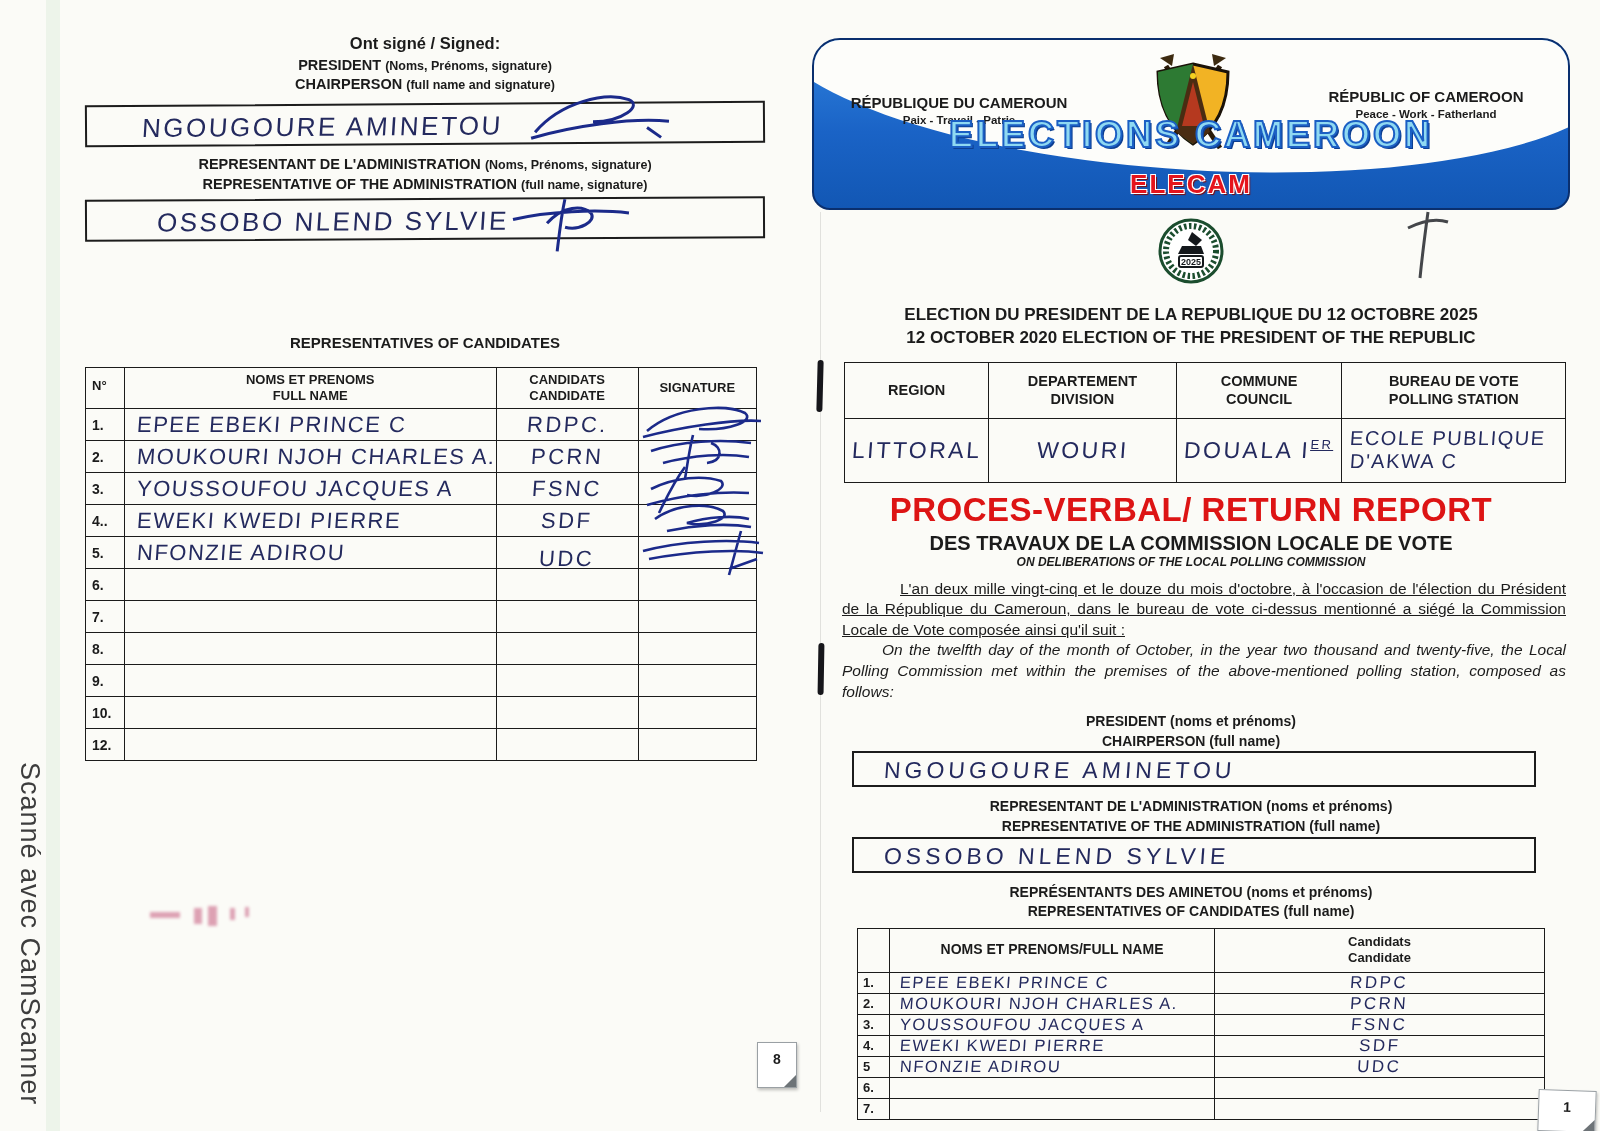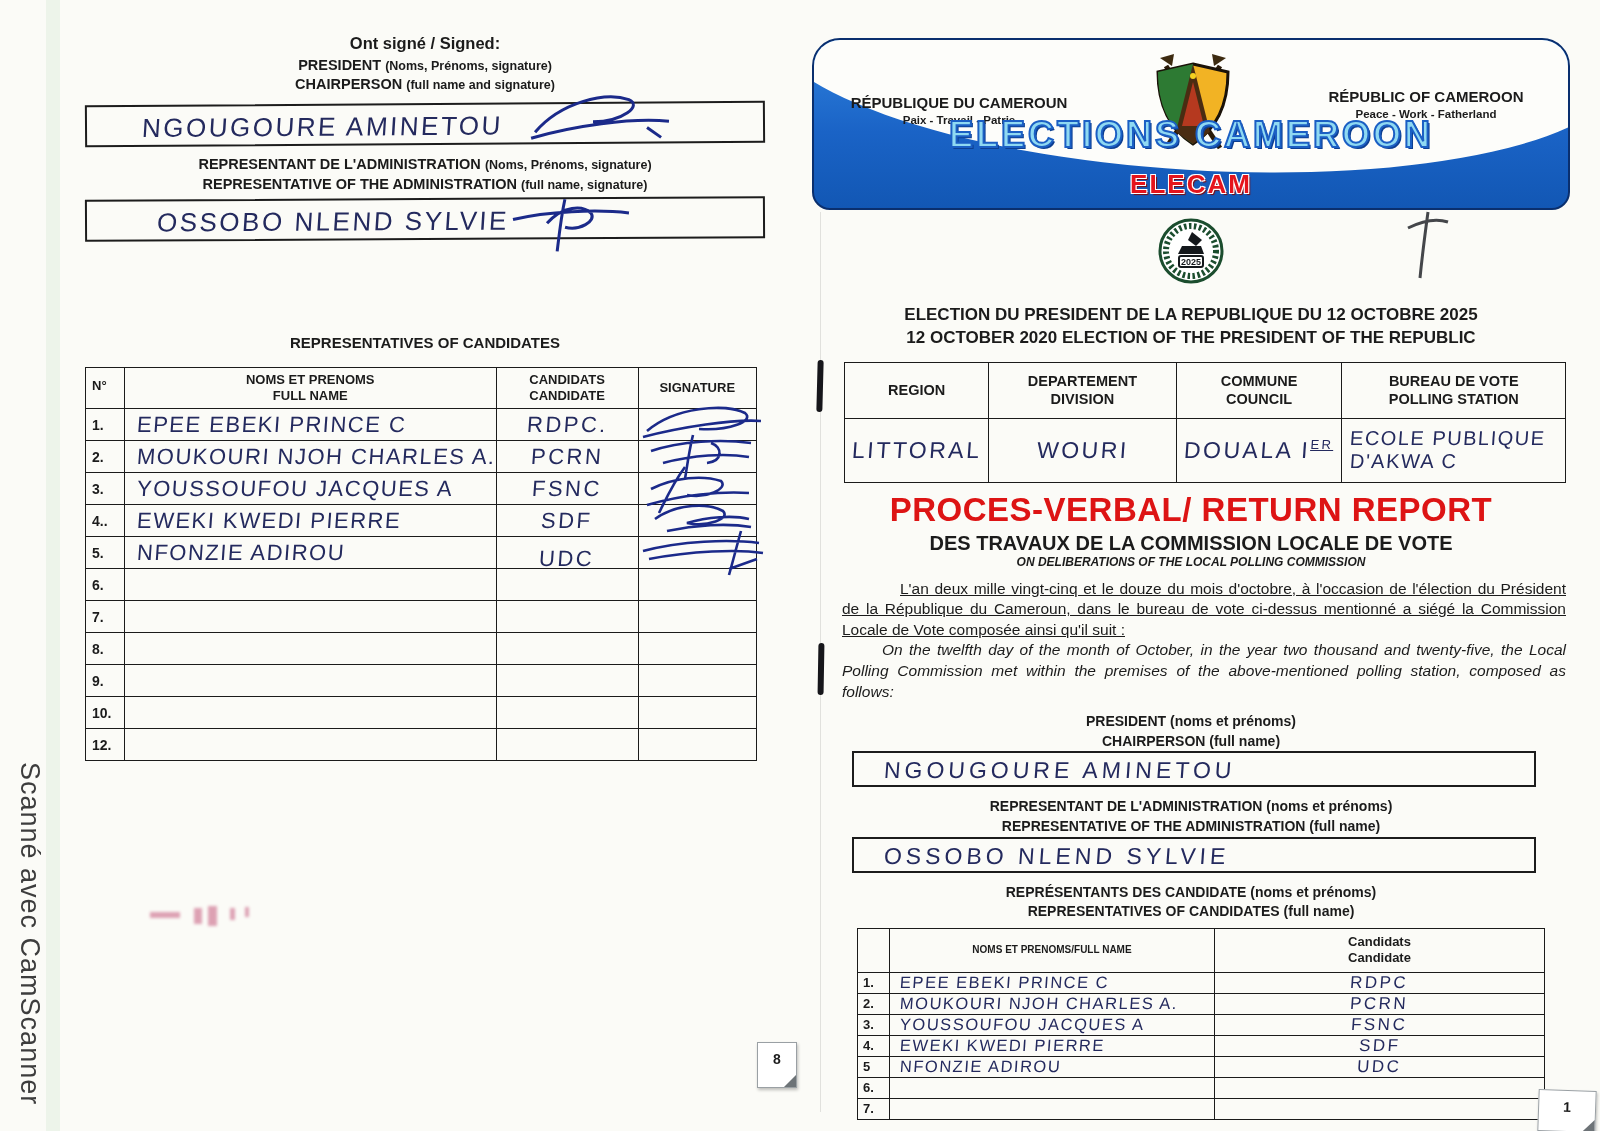--- a/index.html
+++ b/index.html
@@ -81,21 +81,21 @@
   .pv-sub-fr { text-align:center; font-size:20px; font-weight:bold; margin-top:4px; }
   .pv-sub-en { text-align:center; font-size:12px; font-weight:bold; font-style:italic; }
   .body-par { width:724px; margin:10px 0 0 30px; font-size:15.5px; line-height:1.33; text-align:justify; }
   .body-par .fr { text-indent:58px;text-decoration:underline; }
   .body-par .en { font-style:italic; text-indent:40px; }
   .rp-lbl { text-align:center; margin-top:10px; font-size:14px; font-weight:bold; line-height:1.4; }
   .rp-lbl .sub { font-size:14px; }
   .rbox { margin-left:40px; width:684px; height:36px; border:2px solid #1c1c1c; position:relative; }
   .rbox .hand { position:absolute; left:30px; top:4px; font-size:23px; letter-spacing:4px; }
   .rtable { width:688px; margin-left:45px; margin-top:6px; }
-  .rtable th { font-size:10px; line-height:1.25; height:44px; padding:2px; }
+  .rtable th { font-size:14px; line-height:1.25; height:44px; padding:2px; }
   .rtable td { height:21px; }
   .rtable td.num { width:32px; font-size:13px; font-weight:bold; padding-left:5px; }
   .rtable td.name .hand { font-size:16.5px; padding-left:10px; letter-spacing:1.5px; }
   .rtable td.cand { width:330px; text-align:center; }
   .rtable td.cand .hand { font-size:17px; }
 
   .badge { position:absolute; background:#fff; border:1px solid #9aa0a4;
            box-shadow:1px 2px 3px rgba(0,0,0,0.25); font-weight:bold; font-size:14px;
            display:flex; align-items:flex-start; justify-content:center; padding-top:8px; }
   .badge::after { content:""; position:absolute; right:0; bottom:0; width:0; height:0;
@@ -361,21 +361,21 @@
 
     <div class="rp-lbl">
       <div><span>REPRESENTANT DE L'ADMINISTRATION</span> <span class="sub">(noms et prénoms)</span></div>
       <div class="it"><span>REPRESENTATIVE OF THE ADMINISTRATION</span> <span class="sub">(full name)</span></div>
     </div>
     <div class="rbox">
       <span class="hand">OSSOBO  NLEND  SYLVIE</span>
     </div>
 
     <div class="rp-lbl">
-      <div><span>REPRÉSENTANTS DES CANDIDATE</span> <span class="sub">(noms et prénoms)</span></div>
+      <div><span>REPRÉSENTANTS DES AMINETOU</span> <span class="sub">(noms et prénoms)</span></div>
       <div class="it"><span>REPRESENTATIVES OF CANDIDATES</span> <span class="sub">(full name)</span></div>
     </div>
 
     <table class="rtable">
       <tbody>
           <tr>
         <th style="width:32px;"></th>
         <th>NOMS ET PRENOMS/FULL NAME</th>
         <th style="width:330px; font-size:13px;">
           <div>Candidats</div>

